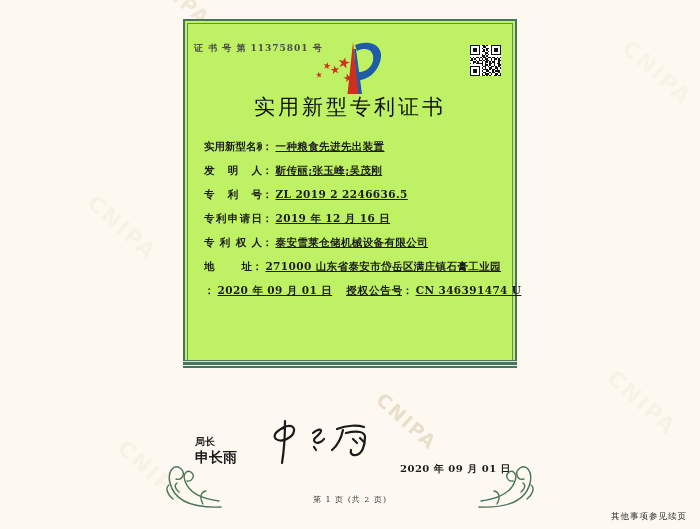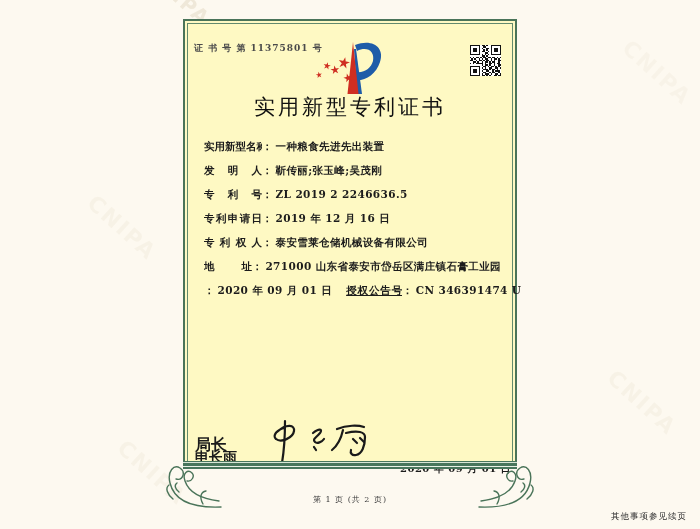--- a/index.html
+++ b/index.html
@@ -16,23 +16,23 @@
     font-family:"DejaVu Sans","Liberation Sans",sans-serif;
     font-weight:bold;
     letter-spacing:2px;
     color:#c9b896;
     transform:rotate(42deg);
     pointer-events:none;
     white-space:nowrap;
   }
   
   .frame {
-    position:absolute; left:183px; top:19px; width:334px; height:450px;
+    position:absolute; left:183px; top:19px; width:334px; height:349px;
     border:2px solid #4a7459;
-    background:#fef9c3;
+    background:#bef264;
   }
   .frame-inner {
     position:absolute; inset:2px;
     border:1px solid #628a6e;
     pointer-events:none;
   }
   .cert-no {
     position:absolute; left:9px; top:21px;
     font-size:9px; color:#4b4b4b; letter-spacing:1px; font-weight:600;
   }
@@ -43,28 +43,28 @@
     text-align:center; font-size:21px; font-weight:400;
     letter-spacing:3px; color:#111;
   }
   .fields { position:absolute; left:19px; top:119px; right:14px; }
   .frow { display:flex; align-items:baseline; height:24px; font-size:10.5px; }
   .flabel {
     display:inline-block; width:58px; font-weight:600;
     text-align:justify; text-align-last:justify; overflow:hidden; white-space:nowrap;
   }
   .fcolon { font-weight:600; }
-  .fvalue { font-weight:600; margin-left:3px; letter-spacing:0.4px; white-space:nowrap; }
+  .fvalue { font-weight:600; margin-left:3px; letter-spacing:0.4px; white-space:nowrap;text-decoration:underline; }
   .fpair2 { margin-left:14px; display:flex; align-items:baseline; }
   .paras { position:absolute; left:14px; top:284px; width:314px; }
   .paras p {
     font-size:10.5px; line-height:17px; text-indent:2em;
     text-align:justify; color:#262626; letter-spacing:0.3px;
   }
-  .sig-title { position:absolute; left:10px; top:414px; font-size:16px; font-weight:700; }
+  .sig-title { position:absolute; left:10px; top:414px; font-size:10px; font-weight:700; }
   .sig-name  { position:absolute; left:10px; top:428px; font-size:14px; font-weight:700;text-align:center; }
   .sig-hand  { position:absolute; left:76px; top:396px; width:112px; height:50px; }
   .sig-date  { position:absolute; left:215px; top:441px; font-size:10px; font-weight:700; letter-spacing:0.5px; }
   .page-no   { position:absolute; left:0; right:0; top:465px; text-align:center; font-size:8px; color:#3a3a3a; letter-spacing:1px;margin-top:8px; }
   .band {
     position:absolute; left:-2px; right:-2px; bottom:-2px; height:8px;
     background:linear-gradient(180deg,#48765c 0 1.5px,#d9e6d7 1.5px 2.5px,#48765c 2.5px 5px,#eaf1e6 5px 6px,#48765c 6px 8px);
   }
   .flourish { position:absolute; width:62px; height:62px; }
   .flourish.left  { left:161px; top:447px; }

